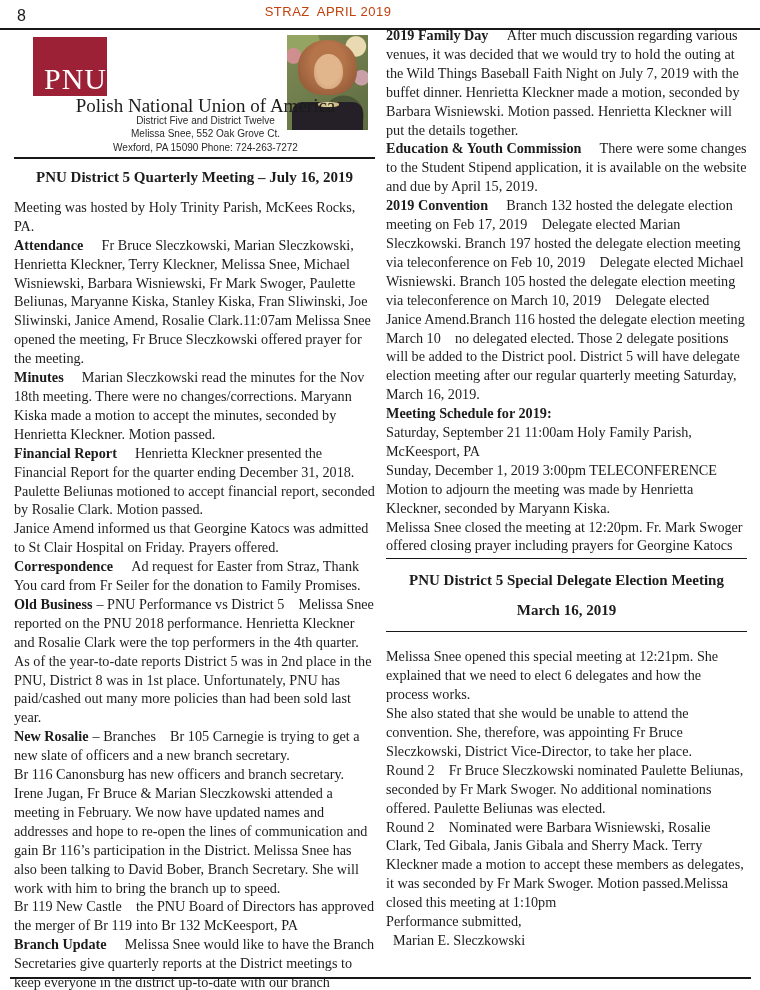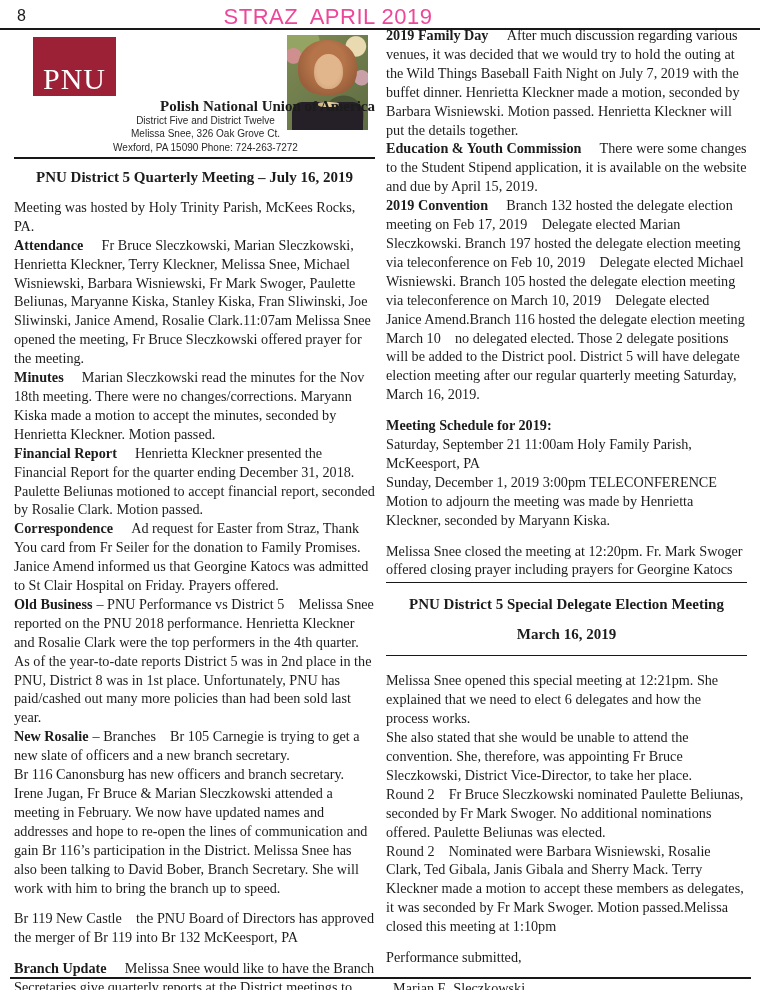--- a/index.html
+++ b/index.html
@@ -2,31 +2,31 @@
 <html><head>
 <meta charset="utf-8">
 <style>
   html,body{margin:0;padding:0;background:#e8e8e8;}
   .page{position:relative;width:760px;height:990px;background:#ffffff;overflow:hidden;
         font-family:"Liberation Serif", serif;color:#1c1c1c;}
   
   .hdr-num{position:absolute;left:17px;top:7px;font-family:"Liberation Sans",sans-serif;
            font-size:16px;color:#1c1c1c;}
   .hdr-title{position:absolute;left:0;top:4px;width:656px;text-align:center;
-             font-family:"Liberation Sans",sans-serif;font-size:22px;letter-spacing:.5px;color:#ec4899;}
+             font-family:"Liberation Sans",sans-serif;font-size:13px;letter-spacing:.5px;color:#c2410c;}
   .top-rule{position:absolute;left:0;top:28px;width:760px;border-top:2px solid #181818;}
   .bottom-rule{position:absolute;left:10px;top:977px;width:741px;border-top:2px solid #181818;}
   
   .col{position:absolute;top:33px;font-size:14.2px;line-height:18.9px;}
   .col.left{left:14px;width:361px;}
   .col.right{left:386px;top:26px;width:361px;}
   
   .masthead{position:relative;height:124px;}
-  .logo{position:absolute;left:19px;top:4px;width:83px;height:59px;background:#9c2136;
-        display:flex;align-items:flex-end;justify-content:flex-start;}
+  .logo{position:absolute;left:19px;top:4px;width:74px;height:59px;background:#9c2136;
+        display:flex;align-items:flex-end;justify-content:flex-end;}
   .logo span{color:#ffffff;font-family:"Liberation Serif",serif;font-size:30px;line-height:30px;
              letter-spacing:1px;padding-bottom:2px;padding-left:10px;}
   .photo{position:absolute;left:273px;top:2px;width:81px;height:95px;overflow:hidden;
          background:linear-gradient(135deg,#7f8c55,#5d6b42);}
   .ph-foliage{position:absolute;inset:0;background:
       radial-gradient(circle at 85% 12%, #e9dab2 0 9%, transparent 10%),
       radial-gradient(circle at 8% 22%, #d08f8f 0 7%, transparent 8%),
       radial-gradient(circle at 92% 45%, #caa0a8 0 8%, transparent 9%),
       radial-gradient(circle at 18% 8%, #94a463 0 16%, transparent 17%),
       radial-gradient(circle at 70% 85%, #4c5738 0 20%, transparent 21%);}
@@ -35,28 +35,28 @@
            border-radius:48% 48% 42% 42%;}
   .ph-face{position:absolute;left:33%;top:20%;width:36%;height:37%;
            background:radial-gradient(ellipse at 50% 42%, #e2b68d 55%, #c9986e 100%);
            border-radius:50% 50% 46% 46%;}
   .ph-torso{position:absolute;left:6%;bottom:-2%;width:88%;height:32%;
             background:#251f27;border-radius:10px 10px 0 0;}
   .ph-necklace{position:absolute;left:38%;bottom:24%;width:26%;height:5%;
                background:linear-gradient(90deg,#c9b27a,#e4d3a0,#c9b27a);border-radius:40%;}
   .mast-text{position:absolute;left:0;top:65px;width:100%;text-align:center;padding-left:22px;
              box-sizing:border-box;}
-  .org{font-weight:bold;font-size:15px;line-height:16px;text-align:right;}
+  .org{font-weight:normal;font-size:19px;line-height:16px;}
   .addr{font-family:"Liberation Sans",sans-serif;font-size:10px;line-height:13.4px;color:#2a2a2a;}
   .rule{border-top:2px solid #181818;height:0;}
   .thin-rule{border-top:1.5px solid #181818;height:0;margin:3px 0;}
   .col-title{margin:9px 0 11px;text-align:center;font-size:15px;font-weight:bold;}
   
   .body p.para{margin:0;}
-  .body p.para.gap{margin-top:12px;}
+  .body p.para.gap{}
   .lead{font-weight:bold;margin-right:4px;}
   .special-title{margin:12px 0;text-align:center;font-size:15px;font-weight:bold;line-height:18px;}
   .special-body{margin-top:15px;}
 </style>
 </head>
 <body>
 
 <div class="page">
 
   <span class="hdr-num">8</span>
@@ -71,34 +71,34 @@
       <div class="photo">
         <div class="ph-foliage"></div>
         <div class="ph-hair"></div>
         <div class="ph-face"></div>
         <div class="ph-torso"></div>
         <div class="ph-necklace"></div>
       </div>
       <div class="mast-text">
         <div class="org">Polish National Union of America</div>
         <div class="addr">District Five and District Twelve</div>
-        <div class="addr">Melissa Snee, 326 Oak Grove Ct.</div>
+        <div class="addr">Melissa Snee, 552 Oak Grove Ct.</div>
         <div class="addr">Wexford, PA 15090 Phone: 724-263-7272</div>
       </div>
     </div>
     <div class="rule"></div>
     <h2 class="col-title">PNU District 5 Quarterly Meeting – July 16, 2019</h2>
     <div class="body">
 
     <p class="para"><span>Meeting was hosted by Holy Trinity Parish, McKees Rocks, PA.</span></p>
         <p class="para"><span class="lead">Attendance</span><span>  Fr Bruce Sleczkowski, Marian Sleczkowski, Henrietta Kleckner, Terry Kleckner, Melissa Snee, Michael Wisniewski, Barbara Wisniewski, Fr Mark Swoger, Paulette Beliunas, Maryanne Kiska, Stanley Kiska, Fran Sliwinski, Joe Sliwinski, Janice Amend, Rosalie Clark.11:07am Melissa Snee opened the meeting, Fr Bruce Sleczkowski offered prayer for the meeting.</span></p>
         <p class="para"><span class="lead">Minutes</span><span>  Marian Sleczkowski read the minutes for the Nov 18th meeting. There were no changes/corrections. Maryann Kiska made a motion to accept the minutes, seconded by Henrietta Kleckner. Motion passed.</span></p>
         <p class="para"><span class="lead">Financial Report</span><span>  Henrietta Kleckner presented the Financial Report for the quarter ending December 31, 2018. Paulette Beliunas motioned to accept financial report, seconded by Rosalie Clark. Motion passed.</span></p>
+        <p class="para"><span>Janice Amend informed us that Georgine Katocs was admitted to St Clair Hospital on Friday. Prayers offered.</span></p>
         <p class="para"><span class="lead">Correspondence</span><span>  Ad request for Easter from Straz, Thank You card from Fr Seiler for the donation to Family Promises.</span></p>
-        <p class="para"><span>Janice Amend informed us that Georgine Katocs was admitted to St Clair Hospital on Friday. Prayers offered.</span></p>
         <p class="para"><span class="lead">Old Business</span><span>– PNU Performance vs District 5  Melissa Snee reported on the PNU 2018 performance. Henrietta Kleckner and Rosalie Clark were the top performers in the 4th quarter. As of the year-to-date reports District 5 was in 2nd place in the PNU, District 8 was in 1st place. Unfortunately, PNU has paid/cashed out many more policies than had been sold last year.</span></p>
         <p class="para"><span class="lead">New Rosalie</span><span>– Branches  Br 105 Carnegie is trying to get a new slate of officers and a new branch secretary.</span></p>
         <p class="para"><span>Br 116 Canonsburg has new officers and branch secretary. Irene Jugan, Fr Bruce &amp; Marian Sleczkowski attended a meeting in February. We now have updated names and addresses and hope to re-open the lines of communication and gain Br 116’s participation in the District. Melissa Snee has also been talking to David Bober, Branch Secretary. She will work with him to bring the branch up to speed.</span></p>
         <p class="para gap"><span>Br 119 New Castle  the PNU Board of Directors has approved the merger of Br 119 into Br 132 McKeesport, PA</span></p>
         <p class="para gap"><span class="lead">Branch Update</span><span>  Melissa Snee would like to have the Branch Secretaries give quarterly reports at the District meetings to keep everyone in the district up-to-date with our branch activities.</span></p>
       </div>
   </section>
 
   <section class="col right">
     <div class="body">

